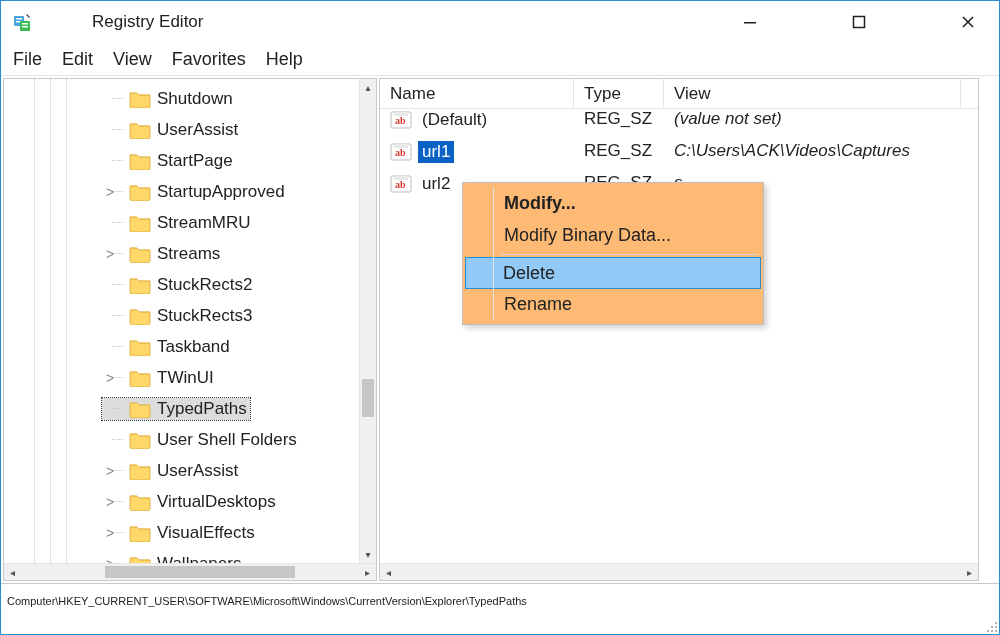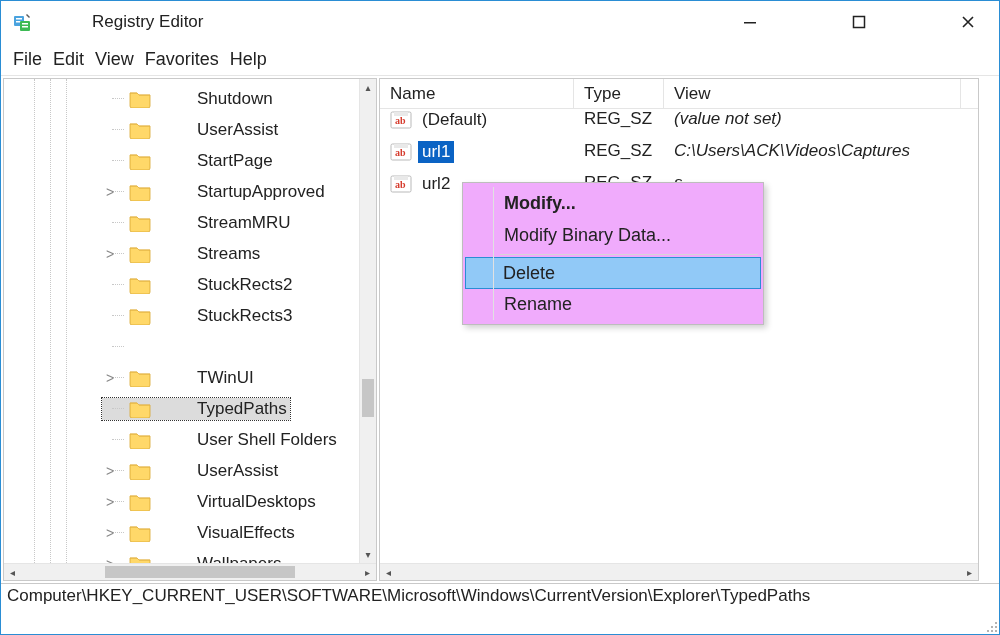--- a/index.html
+++ b/index.html
@@ -29,21 +29,21 @@
   .win-btn {
     width: 62px; height: 42px;
     display: flex; align-items: center; justify-content: center;
     font-size: 18px;
   }
   .menubar {
     height: 32px;
     display: flex;
     align-items: center;
     padding: 0 12px;
-    gap: 11px;
+    gap: 20px;
     font-size: 18px;
   }
   .menubar .item { cursor: default; }
   .content {
     display: flex;
     height: 508px;
     border-top: 1px solid #e5e5e5;
   }
   .tree-pane {
     width: 374px;
@@ -86,21 +86,21 @@
   }
   .tree-row .folder {
     width: 22px; height: 18px;
     margin-right: 6px;
     margin-left: 24px;
   }
   .tree-row.selected .label-wrap {
     background: #dcdcdc;
     outline: 1px dotted #333;
   }
-  .label-wrap { padding: 1px 3px; display: inline-flex; align-items: center; gap: 40px; }
+  .label-wrap { padding: 1px 3px; display: inline-flex; align-items: center; }
   
   .tree-guides {
     position: absolute;
     top: 0; bottom: 0; left: 0; width: 120px;
     pointer-events: none;
   }
   .guide {
     position: absolute;
     top: 0; bottom: 0;
     border-left: 1px dotted #c8c8c8;
@@ -187,21 +187,21 @@
     color: #fff;
     padding: 1px 4px;
     outline: 1px dotted rgba(255,255,255,.7);
   }
   .name-text { padding: 1px 4px; }
   
   .ctx-menu {
     position: absolute;
     left: 82px; top: 73px;
     width: 302px;
-    background: #f0abfc;
+    background: #fdba74;
     border: 1px solid #bdbdbd;
     box-shadow: 3px 3px 6px rgba(0,0,0,.18);
     padding: 4px 3px;
   }
   .ctx-item {
     height: 32px;
     display: flex; align-items: center;
     padding-left: 38px;
     font-size: 18px;
   }
@@ -216,22 +216,22 @@
     margin: 3px 2px 3px 34px;
   }
   .ctx-col {
     position: absolute; left: 30px; top: 4px; bottom: 4px; width: 1px;
     background: #e1e1e1;
   }
   .bold { font-weight: 600; }
   .statusbar {
     height: 26px;
     border-top: 1px solid #c9c9c9;
-    font-size: 17px;
-    padding: 2px 6px;
+    font-size: 11px;
+    padding: 11px 6px;
     white-space: nowrap;
     overflow: hidden;
   }
   .resize-grip {
     position: absolute;
     right: 2px; bottom: 2px;
     width: 14px; height: 14px;
   }
 </style>
 </head>
@@ -370,20 +370,27 @@
               <span class="folder"><svg viewBox="0 0 22 18" width="22" height="18">
                   <path d="M1 3 h7 l2 2 h11 v11 a2 2 0 0 1 -2 2 H3 a2 2 0 0 1 -2 -2 Z" fill="#ffd869" stroke="#d8a62f" stroke-width="0.8"></path>
                   <path d="M1 3 h7 l2 2 h11" fill="none" stroke="#e8b94f" stroke-width="0.8"></path>
                 </svg></span>
               <span>StuckRects3</span>
             </span>
           </div>
           <div class="tree-row">
             <span class="dash" style="top:15px"></span>
             <span class="expander"></span>
+            <span class="label-wrap">
+              <span class="folder"><svg viewBox="0 0 22 18" width="22" height="18">
+                  <path d="M1 3 h7 l2 2 h11 v11 a2 2 0 0 1 -2 2 H3 a2 2 0 0 1 -2 -2 Z" fill="#ffd869" stroke="#d8a62f" stroke-width="0.8"></path>
+                  <path d="M1 3 h7 l2 2 h11" fill="none" stroke="#e8b94f" stroke-width="0.8"></path>
+                </svg></span>
+              <span>Taskband</span>
+            </span>
           </div>
           <div class="tree-row">
             <span class="dash" style="top:15px"></span>
             <span class="expander">&gt;</span>
             <span class="label-wrap">
               <span class="folder"><svg viewBox="0 0 22 18" width="22" height="18">
                   <path d="M1 3 h7 l2 2 h11 v11 a2 2 0 0 1 -2 2 H3 a2 2 0 0 1 -2 -2 Z" fill="#ffd869" stroke="#d8a62f" stroke-width="0.8"></path>
                   <path d="M1 3 h7 l2 2 h11" fill="none" stroke="#e8b94f" stroke-width="0.8"></path>
                 </svg></span>
               <span>TWinUI</span>

